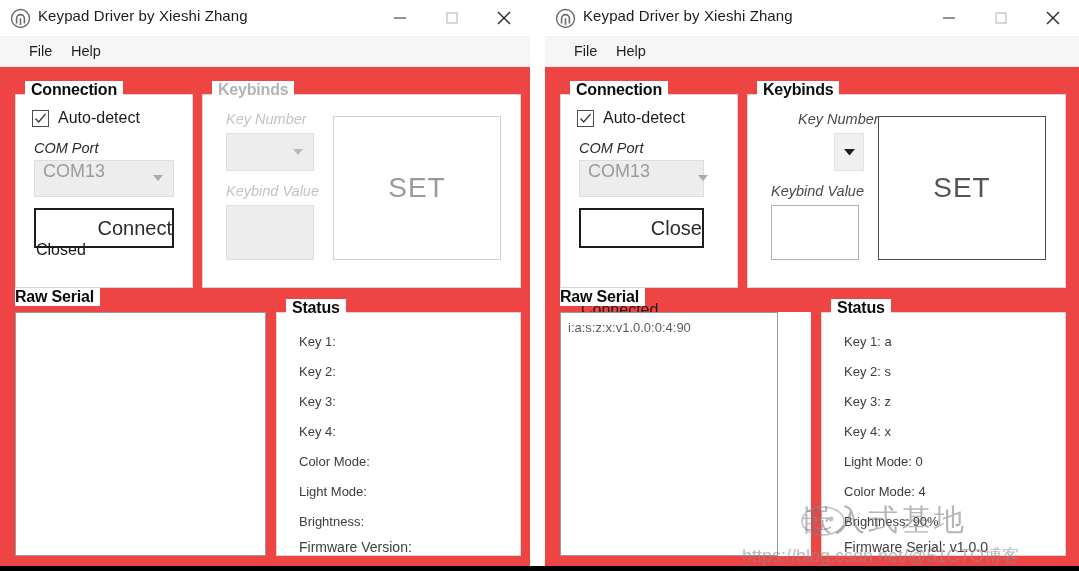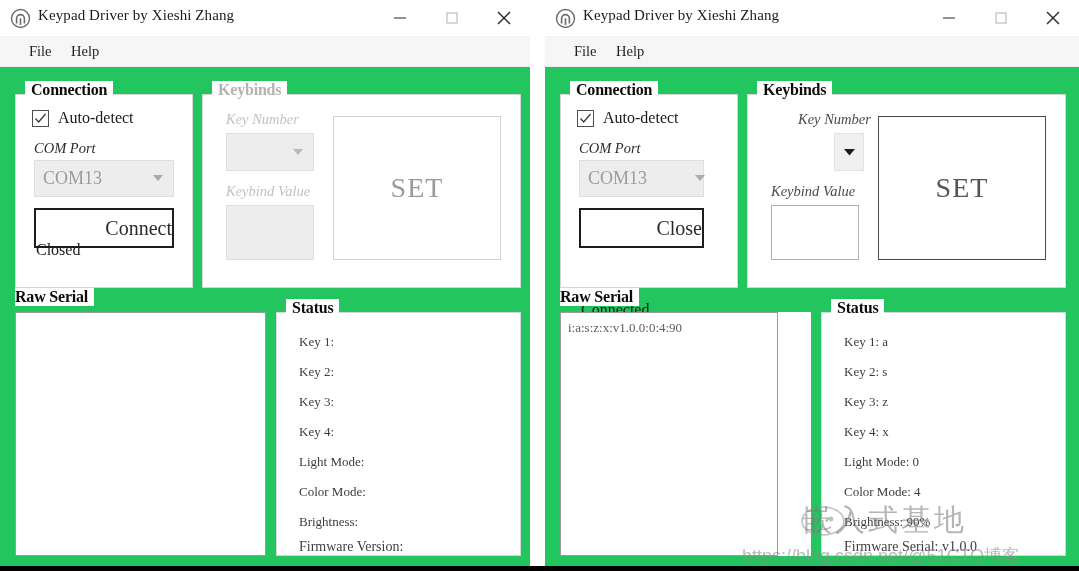--- a/index.html
+++ b/index.html
@@ -12,23 +12,22 @@
     position: relative;
     width: 1079px;
     height: 571px;
     background: #ffffff;
     overflow: hidden;
   }
   .window {
     position: absolute;
     top: 0;
     height: 566px;
-    background: #22c55e;
+    background: #ef4444;
     overflow: hidden;
-    font-family: Liberation Serif, serif;
   }
   #window-left  { left: 0px;   width: 530px; }
   #window-right { left: 545px; width: 534px; }
 
   
   .titlebar {
     position: relative;
     height: 36px;
     background: #ffffff;
     border-bottom: 1px solid #f2f2f2;
@@ -126,21 +125,20 @@
     white-space: nowrap;
   }
   .field-label.disabled { color: #c2c2c2; }
 
   .combo {
     position: absolute;
     background: #eeeeee;
     border: 1px solid #cfcfcf;
     box-sizing: border-box;
     display: flex;
-    align-items: center;
     justify-content: space-between;
     gap: 48px;
   }
   .combo.disabled { background: #ededed; border-color: #dedede; }
   .combo-value {
     font-size: 18px;
     color: #9b9b9b;
     padding-left: 8px;
     white-space: nowrap;
   }
@@ -337,22 +335,22 @@
       </div>
     </div>
 
     <div class="groupbox" style="left:276px; top:312px; width:245px; height:244px;">
       <span class="group-title">Status</span>
       <div class="status-list">
         <div class="status-line">Key 1:</div>
         <div class="status-line">Key 2:</div>
         <div class="status-line">Key 3:</div>
         <div class="status-line">Key 4:</div>
+        <div class="status-line">Color Mode:</div>
         <div class="status-line">Light Mode:</div>
-        <div class="status-line">Color Mode:</div>
         <div class="status-line">Brightness:</div>
         <div class="status-line small">Firmware Version:</div>
       </div>
     </div>
   </div>
 
   <div class="window" id="window-right">
 
     <div class="titlebar">
       <span class="app-icon">

